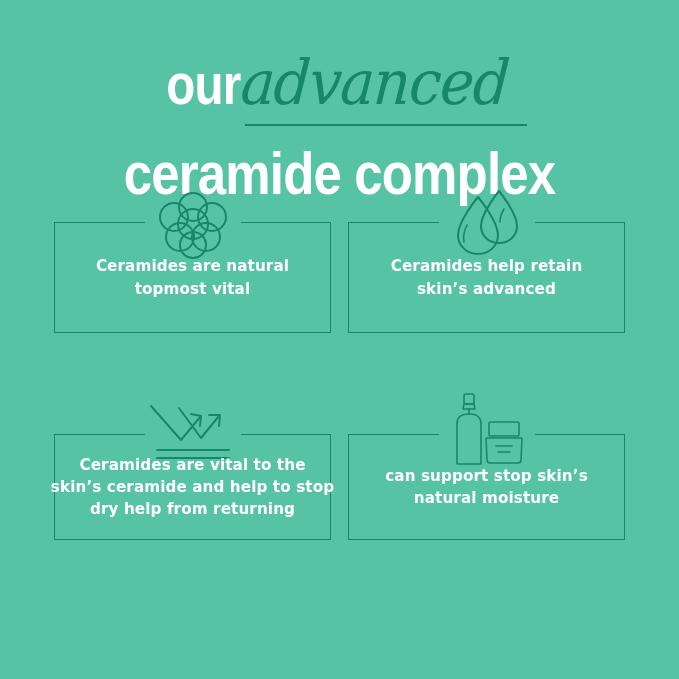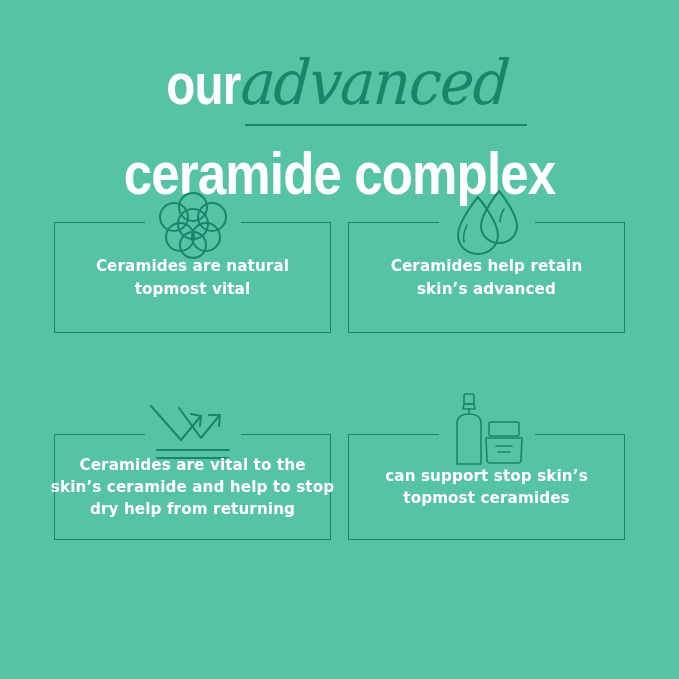--- a/index.html
+++ b/index.html
@@ -273,20 +273,20 @@
               <path d="M20 72 L20 32 C20 26 24 22 32 22 C40 22 44 26 44 32 L44 72 Z"></path>
               <rect x="52" y="30" width="30" height="14" rx="1.5"></rect>
               <path d="M49 46 L85 46 L84 68 C84 70 83 71 81 71 L53 71 C51 71 50 70 50 68 Z"></path>
               <line x1="59" y1="54" x2="75" y2="54"></line>
               <line x1="61" y1="60" x2="73" y2="60"></line>
             </g>
           </svg>
         </div>
         <div class="card-text">
           <span>can support stop skin’s</span>
-          <span>topmost ceramides</span>
+          <span>natural moisture</span>
         </div>
       </div>
 
     </div>
 
   </div>
 </div>
 
 </body></html>

